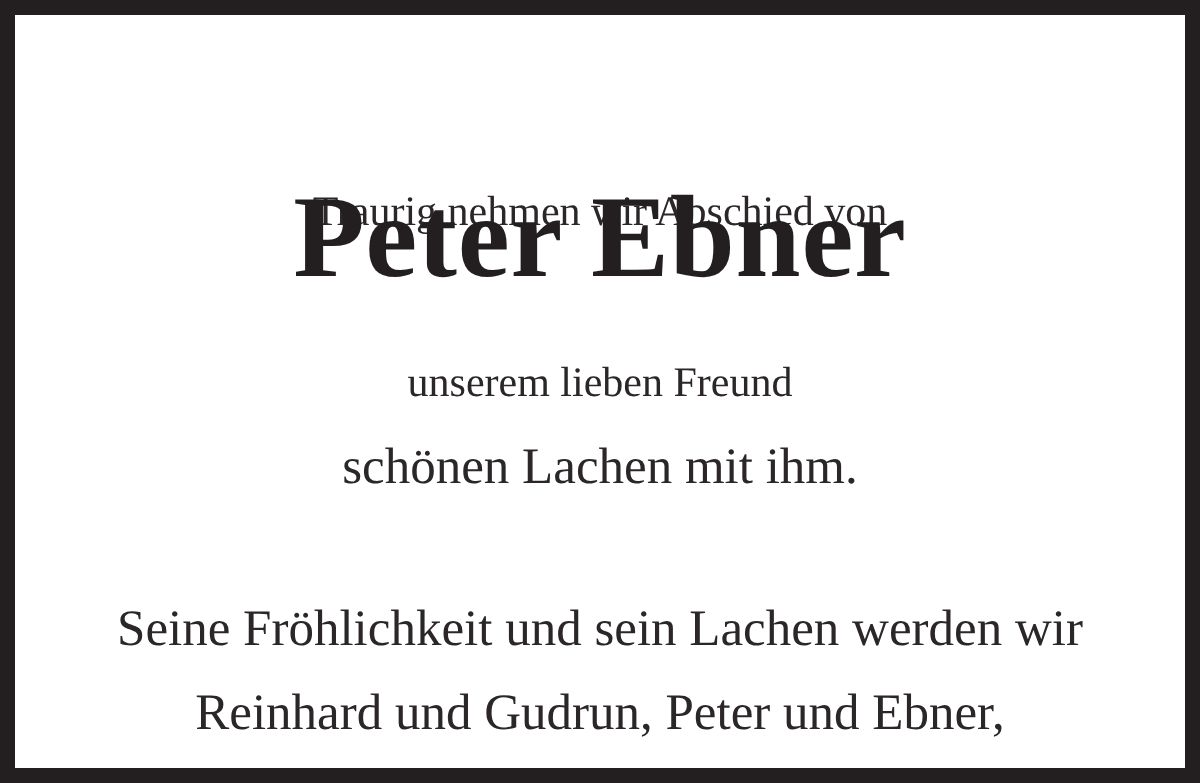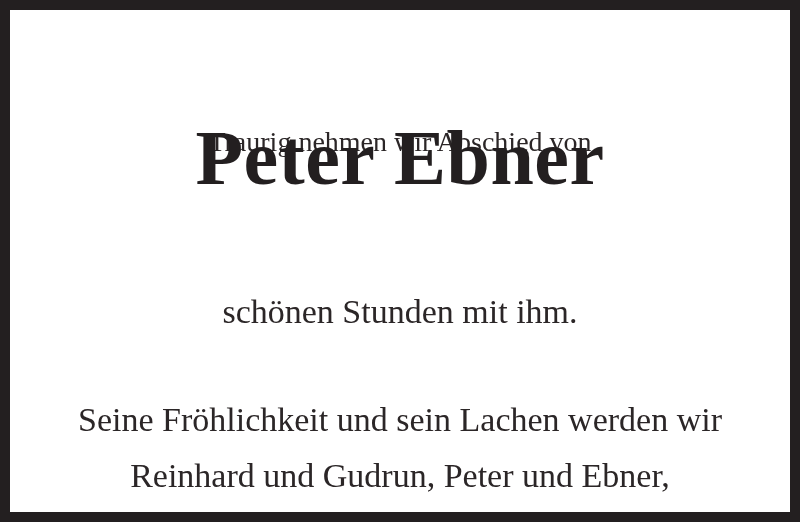--- a/index.html
+++ b/index.html
@@ -52,26 +52,27 @@
     display: block;
   }
 </style>
 </head>
 <body>
 
 <div class="page">
 
   <div class="block intro">
     <span class="line">Traurig nehmen wir Abschied von</span>
+    <span class="line">unserem lieben Freund</span>
   </div>
 
   <div class="block deceased-name">Peter Ebner</div>
 
   <div class="block memorial">
-    <span class="line">schönen Stunden mit ihm.</span>
+    <span class="line">schönen Lachen mit ihm.</span>
     <span class="line">Seine Fröhlichkeit und sein Lachen werden wir</span>
     
   </div>
 
   <div class="block mourners">
     <span class="line">Reinhard und Gudrun, Peter und Ebner,</span>
     
     
   </div>
 

